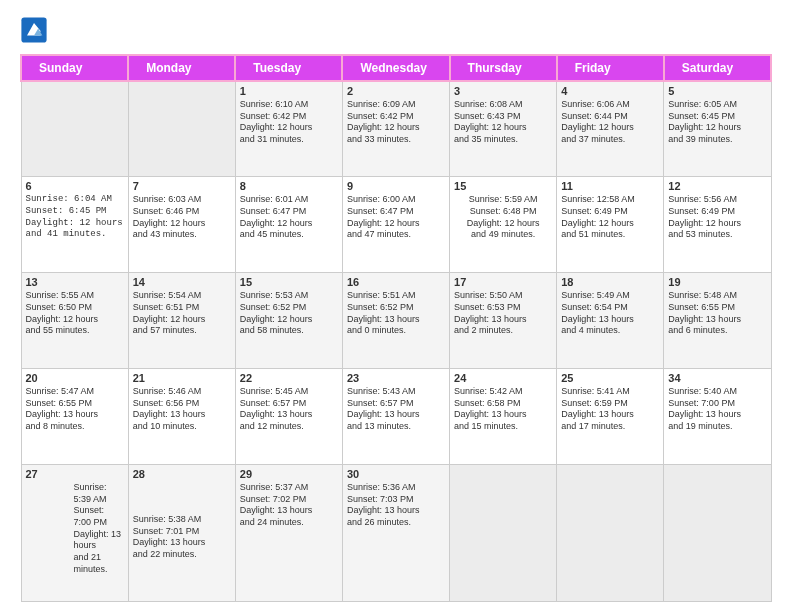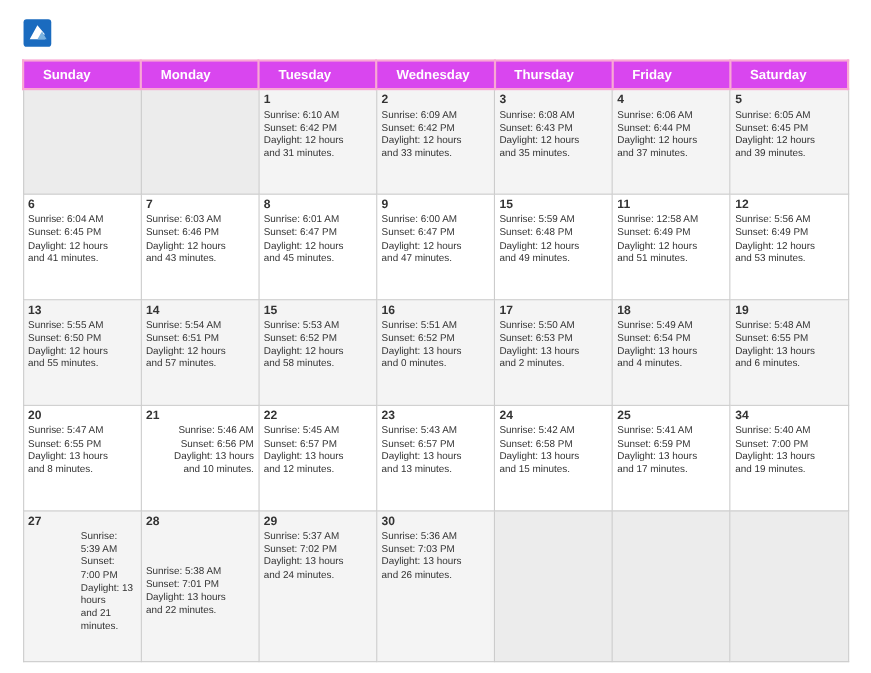--- a/index.html
+++ b/index.html
@@ -180,21 +180,21 @@
             <span class="day-num">5</span>
             <div class="cell-info" style="white-space: pre-line;">Sunrise: 6:05 AM
 Sunset: 6:45 PM
 Daylight: 12 hours
 and 39 minutes.</div>
           </td>
         </tr>
         <tr>
           <td>
             <span class="day-num">6</span>
-            <div class="cell-info" style="white-space: pre-line;">Sunrise: 6:04 AM
+            <div class="cell-info" style="white-space: pre-line; font-family: Liberation Mono, monospace;">Sunrise: 6:04 AM
 Sunset: 6:45 PM
 Daylight: 12 hours
 and 41 minutes.</div>
           </td>
           <td>
             <span class="day-num">7</span>
             <div class="cell-info" style="white-space: pre-line;">Sunrise: 6:03 AM
 Sunset: 6:46 PM
 Daylight: 12 hours
 and 43 minutes.</div>
@@ -208,21 +208,21 @@
           </td>
           <td>
             <span class="day-num">9</span>
             <div class="cell-info" style="white-space: pre-line;">Sunrise: 6:00 AM
 Sunset: 6:47 PM
 Daylight: 12 hours
 and 47 minutes.</div>
           </td>
           <td>
             <span class="day-num">15</span>
-            <div class="cell-info" style="white-space: pre-line;">Sunrise: 5:59 AM
+            <div class="cell-info" style="white-space: pre-line; text-align: center;">Sunrise: 5:59 AM
 Sunset: 6:48 PM
 Daylight: 12 hours
 and 49 minutes.</div>
           </td>
           <td>
             <span class="day-num">11</span>
             <div class="cell-info" style="white-space: pre-line;">Sunrise: 12:58 AM
 Sunset: 6:49 PM
 Daylight: 12 hours
 and 51 minutes.</div>
@@ -289,21 +289,21 @@
         <tr>
           <td>
             <span class="day-num">20</span>
             <div class="cell-info" style="white-space: pre-line;">Sunrise: 5:47 AM
 Sunset: 6:55 PM
 Daylight: 13 hours
 and 8 minutes.</div>
           </td>
           <td>
             <span class="day-num">21</span>
-            <div class="cell-info" style="white-space: pre-line; text-align: right;">Sunrise: 5:46 AM
+            <div class="cell-info" style="white-space: pre-line;">Sunrise: 5:46 AM
 Sunset: 6:56 PM
 Daylight: 13 hours
 and 10 minutes.</div>
           </td>
           <td>
             <span class="day-num">22</span>
             <div class="cell-info" style="white-space: pre-line;">Sunrise: 5:45 AM
 Sunset: 6:57 PM
 Daylight: 13 hours
 and 12 minutes.</div>

